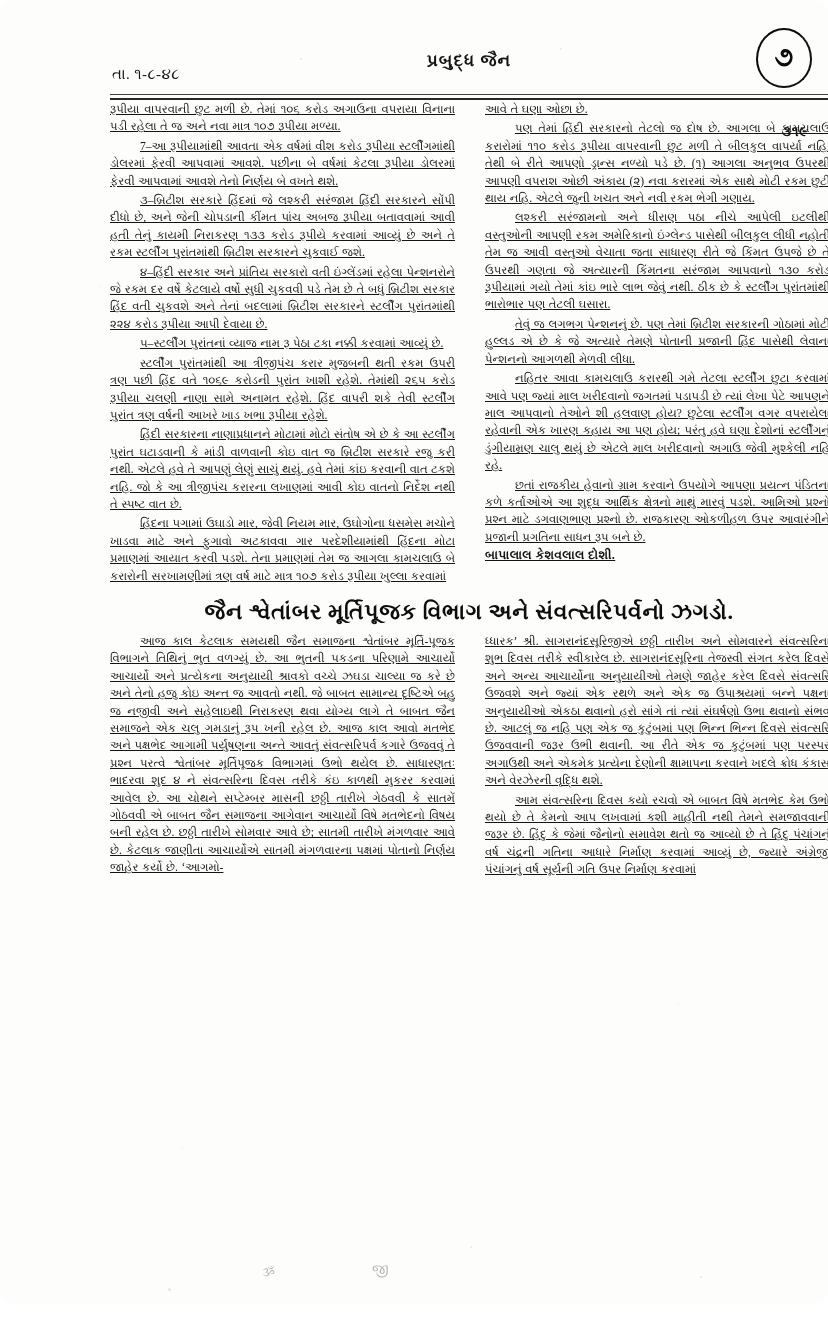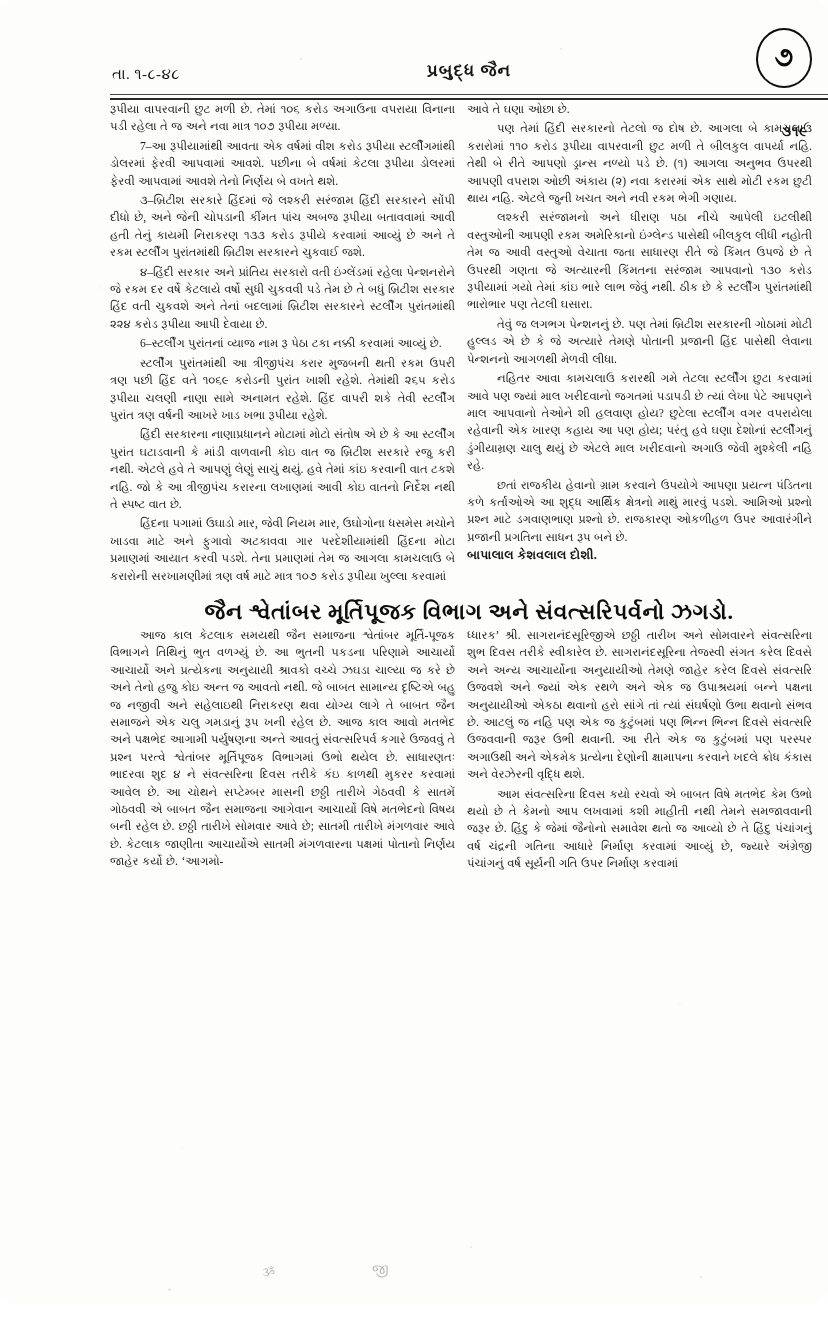--- a/index.html
+++ b/index.html
@@ -48,21 +48,21 @@
     top: 38px;
     font-size: 15px;
     letter-spacing: 0.4px;
     white-space: nowrap;
   }
 
   .journal-title {
     position: absolute;
     left: 0;
     right: 0;
-    top: 33px;
+    top: 23px;
     text-align: center;
     font-size: 17px;
     font-weight: 600;
     letter-spacing: 1px;
   }
 
   .folio-wrap {
     position: absolute;
     right: 4px;
     top: 0;
@@ -123,22 +123,23 @@
     position: absolute;
     left: 0; right: 0; top: 4px;
     height: 2.4px;
     background: #111;
     opacity: 0.9;
   }
 
   
   .columns {
     display: flex;
-    gap: 12px;
+    gap: 30px;
     align-items: flex-start;
+    text-decoration: underline;
   }
 
   .col {
     width: 345px;
     flex: 0 0 345px;
   }
 
   .article-body p {
     margin: 0 0 2px 0;
     font-size: 11.6px;
@@ -164,20 +165,21 @@
     text-align: left;
     font-size: 12.4px;
     font-weight: 700;
     letter-spacing: 0.3px;
     padding-right: 4px;
   }
 
   
   .headline-block {
     margin-top: 10px;
+    margin-bottom: 6px;
   }
 
   .headline {
     text-align: center;
     font-size: 22px;
     font-weight: 700;
     letter-spacing: 0.6px;
     line-height: 30px;
     color: #0d0d0d;
     white-space: nowrap;
@@ -225,21 +227,21 @@
     </div>
 
     <div class="columns">
 
       <div class="col">
         <div class="article-body">
           <p class="no-indent">રૂપીયા વાપરવાની છુટ મળી છે. તેમાં ૧૦૬ કરોડ અગાઉના વપરાયા વિનાના  પડી રહેલા તે જ અને નવા  માત્ર  ૧૦૭ રૂપીયા મળ્યા.</p>
           <p class="numbered">7–આ રૂપીયામાંથી આવતા એક વર્ષમાં વીશ કરોડ રૂપીયા સ્ટર્લીંગમાંથી ડોલરમાં ફેરવી આપવામાં આવશે. પછીના બે વર્ષમાં કેટલા રૂપીયા ડોલરમાં ફેરવી આપવામાં આવશે તેનો નિર્ણય બે વખતે થશે.</p>
           <p class="numbered">૩–બ્રિટીશ સરકારે હિંદમાં જે લશ્કરી સરંજામ હિંદી સરકારને સોંપી દીધો છે, અને જેની ચોપડાની કીંમત પાંચ અબજ રૂપીયા બતાવવામાં આવી હતી તેનું કાયમી નિરાકરણ ૧૩૩ કરોડ રૂપીયે કરવામાં આવ્યું છે અને તે રકમ સ્ટર્લીંગ પુરાંતમાંથી બ્રિટીશ સરકારને ચુકવાઈ જશે.</p>
           <p class="numbered">૪–હિંદી સરકાર અને પ્રાંતિય સરકારો વતી ઇંગ્લેંડમાં રહેલા પેન્શનરોને જે રકમ દર વર્ષે કેટલાયે વર્ષો સુધી ચુકવવી પડે તેમ છે તે બધું બ્રિટીશ સરકાર હિંદ વતી ચુકવશે અને તેનાં બદલામાં બ્રિટીશ સરકારને સ્ટર્લીંગ પુરાંતમાંથી ૨૨૪ કરોડ રૂપીયા આપી દેવાયા છે.</p>
-          <p class="numbered">6–સ્ટર્લીંગ પુરાંતનાં વ્યાજ નામ રૂ પેઠા ટકા નક્કી કરવામાં આવ્યું છે.</p>
+          <p class="numbered">૫–સ્ટર્લીંગ પુરાંતનાં વ્યાજ નામ રૂ પેઠા ટકા નક્કી કરવામાં આવ્યું છે.</p>
           <p>સ્ટર્લીંગ પુરાંતમાંથી આ ત્રીજીપંચ કરાર મુજબની થતી રકમ ઉપરી ત્રણ પછી હિંદ વતે ૧૦૬૯ કરોડની પુરાંત ખાશી રહેશે. તેમાંથી ૨૬૫ કરોડ રૂપીયા ચલણી નાણા સામે અનામત રહેશે. હિંદ વાપરી શકે તેવી સ્ટર્લીંગ પુરાંત ત્રણ વર્ષની આખરે ખાડ ખભા રૂપીયા રહેશે.</p>
           <p>હિંદી સરકારના નાણાપ્રધાનને મોટામાં મોટો સંતોષ એ છે કે આ સ્ટર્લીંગ પુરાંત ઘટાડવાની કે માંડી વાળવાની કોઇ વાત જ બ્રિટીશ સરકારે રજુ કરી નથી. એટલે હવે તે આપણું લેણું સાચું થયું. હવે તેમાં કાંઇ કરવાની વાત ટકશે નહિ. જો કે આ ત્રીજીપંચ કરારના લખાણમાં આવી કોઇ વાતનો નિર્દેશ નથી તે સ્પષ્ટ વાત છે.</p>
           <p>હિંદના પગામાં ઉઘાડો માર, જેવી નિયમ માર, ઉઘોગોના ધસમેસ મચોને ખાડવા માટે અને ફુગાવો અટકાવવા ગાર પરદેશીયામાંથી હિંદના મોટા પ્રમાણમાં આયાત કરવી પડશે. તેના પ્રમાણમાં તેમ જ આગલા કામચલાઉ બે કરારોની સરખામણીમાં ત્રણ વર્ષ માટે માત્ર ૧૦૭ કરોડ રૂપીયા ખુલ્લા કરવામાં</p>
         </div>
       </div>
 
       <div class="col">
         <div class="article-body">
           <p class="no-indent">આવે તે ઘણા ઓછા છે.</p>
           <p>પણ તેમાં હિંદી સરકારનો તેટલો જ  દોષ છે. આગલા બે કામચલાઉ કરારોમાં ૧૧૦  કરોડ રૂપીયા વાપરવાની છુટ મળી તે બીલકુલ વાપર્યા  નહિ. તેથી બે રીતે આપણો ડ્રાન્સ નળ્યો પડે છે. (૧) આગલા અનુભવ ઉપરથી  આપણી વપરાશ ઓછી અંકાય (૨) નવા  કરારમાં એક સાથે મોટી રકમ છુટી થાય નહિ. એટલે જુની ખચત અને નવી રકમ ભેગી ગણાય.</p>

